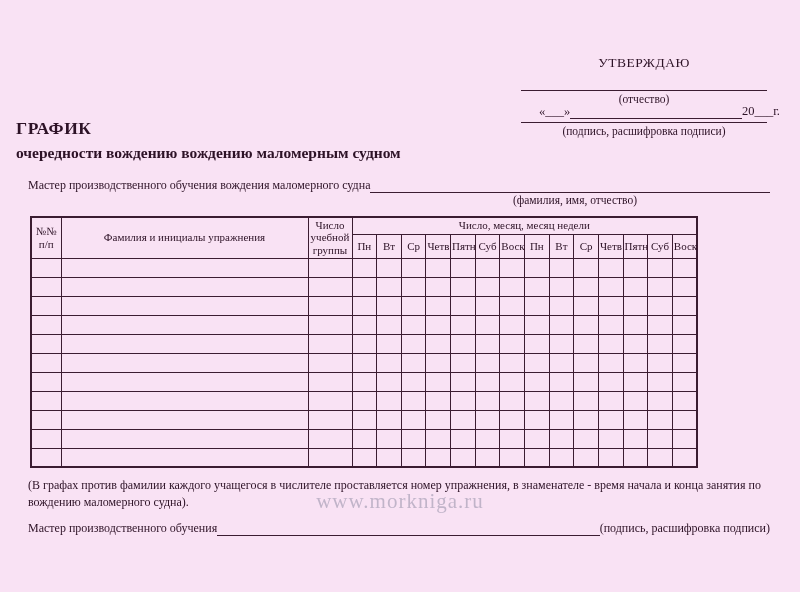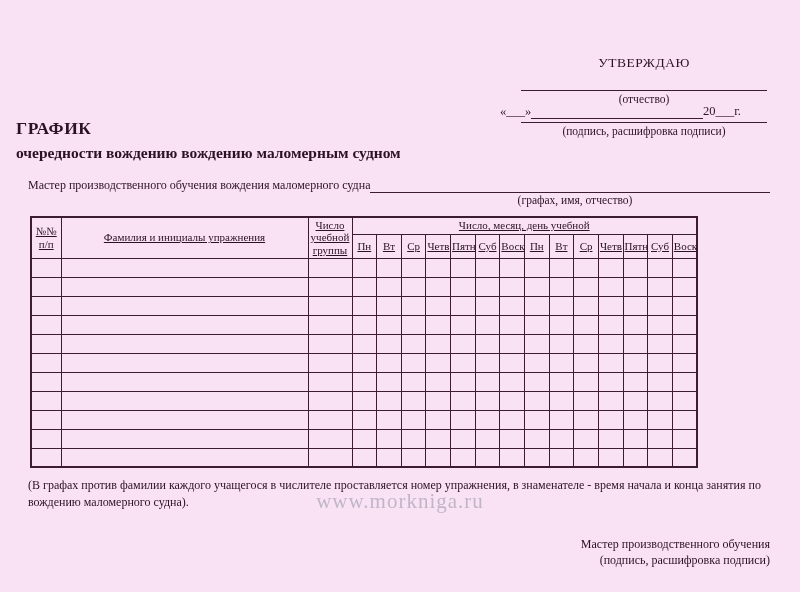--- a/index.html
+++ b/index.html
@@ -16,51 +16,51 @@
     font-family:"Liberation Serif","DejaVu Serif",serif;
     color:var(--ink);background:var(--bg);
   }
   
   .approve{position:absolute;top:27px;left:521px;width:246px;text-align:center;margin-top:28px;}
   .approve-title{font-size:13.5px;letter-spacing:.5px;margin-bottom:11px;}
   .sig-line{border-bottom:1px solid var(--line);height:9px;margin-bottom:2px;}
   .cap{font-size:11.5px;}
   .approve .cap{margin-bottom:9px;}
   
-  .date-row{position:absolute;top:104px;left:500px;width:241px;display:flex;align-items:flex-end;font-size:12.5px;white-space:nowrap;}
+  .date-row{position:absolute;top:104px;left:539px;width:241px;display:flex;align-items:flex-end;font-size:12.5px;white-space:nowrap;}
   .fill{flex:1;border-bottom:1px solid var(--line);height:1em;}
   
   .title-block{position:absolute;top:118px;left:16px;width:100%;text-align:left;}
   .title-main{font-size:17.5px;font-weight:bold;letter-spacing:.5px;}
   .title-sub{font-size:15.5px;font-weight:bold;margin-top:5px;}
   
   .master{position:absolute;top:178px;left:28px;width:742px;}
   .master-row{display:flex;align-items:flex-end;font-size:12px;}
   .master-row .label{white-space:nowrap;}
   .master-cap{margin-left:352px;text-align:center;font-size:11.5px;margin-top:1px;}
   
   .sched{position:absolute;top:216px;left:30px;}
-  table{border-collapse:collapse;table-layout:fixed;width:668px;border:2px solid var(--line);text-decoration:underline;}
+  table{border-collapse:collapse;table-layout:fixed;width:668px;border:2px solid var(--line);}
   th,td{border:1px solid var(--line);font-weight:normal;font-size:11px;line-height:1.15;text-align:center;vertical-align:middle;padding:0 1px;}
   tr.hdr1 th{height:17px;}
   tr.hdr2 th{height:24px;}
   tbody td{height:19px;}
   col.c-num{width:30px;}
   col.c-name{width:247px;}
   col.c-group{width:44px;}
   
   .footnote{position:absolute;top:477px;left:28px;width:744px;font-size:12px;line-height:1.45;text-align:left;}
   
   .watermark{
     position:absolute;top:489px;left:0;width:100%;text-align:center;
     font-size:21px;font-weight:normal;letter-spacing:1px;
     color:var(--watermark);opacity:.5;pointer-events:none;
   }
   
-  .bottom-sig{position:absolute;top:537px;left:28px;width:742px;display:flex;align-items:flex-end;font-size:12px;white-space:nowrap;flex-direction:column;}
+  .bottom-sig{position:absolute;top:521px;left:28px;width:742px;display:flex;align-items:flex-end;font-size:12px;white-space:nowrap;}
 </style>
 </head>
 <body>
 
 <div class="page">
 
   <div class="approve">
     <div class="approve-title">УТВЕРЖДАЮ</div>
     <div class="sig-line"></div>
     <div class="cap">(отчество)</div>
@@ -77,21 +77,21 @@
   <div class="title-block">
     <div class="title-main">ГРАФИК</div>
     <div class="title-sub">очередности вождению вождению маломерным судном</div>
   </div>
 
   <div class="master">
     <div class="master-row">
       <span class="label">Мастер производственного обучения вождения маломерного судна</span>
       <span class="fill"></span>
     </div>
-    <div class="master-cap">(графах, имя, отчество)</div>
+    <div class="master-cap">(фамилия, имя, отчество)</div>
   </div>
 
   <div class="sched">
     <table>
       <colgroup>
         <col class="c-num">
           <col class="c-name">
           <col class="c-group">
         <col>
           <col>
@@ -106,21 +106,21 @@
           <col>
           <col>
           <col>
           <col>
       </colgroup>
       <thead>
         <tr class="hdr1">
           <th rowspan="2">№№ п/п</th>
           <th rowspan="2">Фамилия и инициалы упражнения</th>
           <th rowspan="2">Число учебной группы</th>
-          <th colspan="14">Число, месяц, день учебной</th>
+          <th colspan="14">Число, месяц, месяц недели</th>
         </tr>
         <tr class="hdr2">
             <th>Пн</th>
             <th>Вт</th>
             <th>Ср</th>
             <th>Четв</th>
             <th>Пятн</th>
             <th>Суб</th>
             <th>Воск</th>
             <th>Пн</th>

